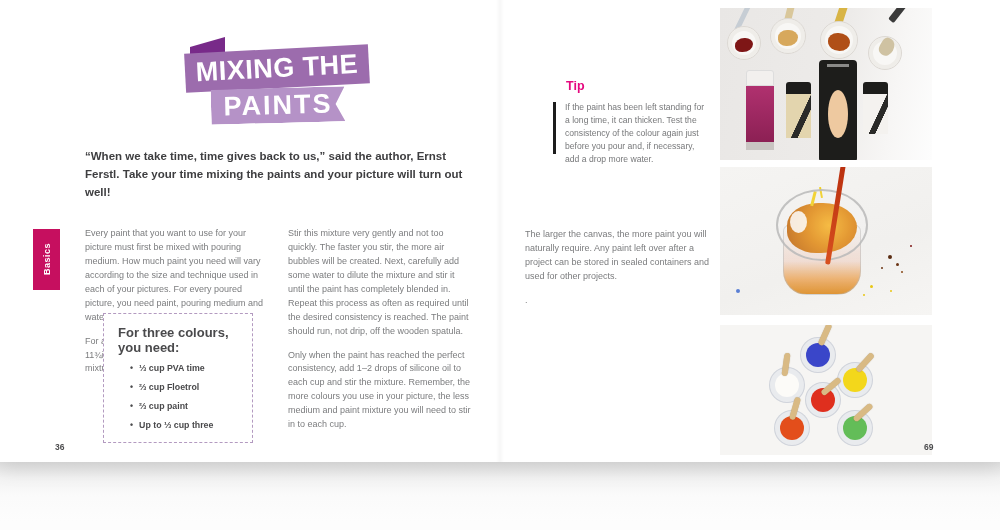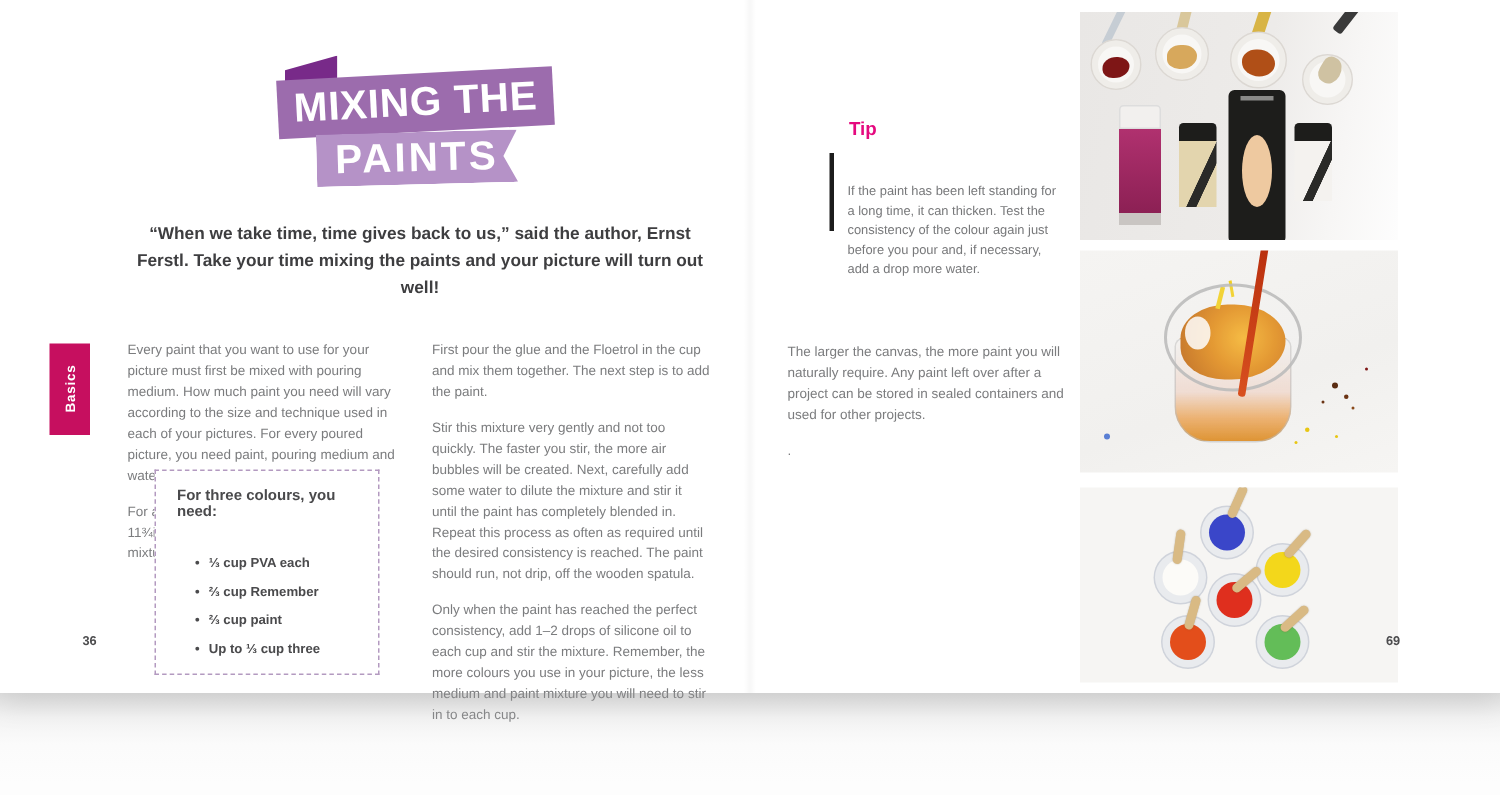--- a/index.html
+++ b/index.html
@@ -17,43 +17,43 @@
   .fold-mid { position:absolute; left:212px; top:82px; width:36px; height:20px; background:#6f2180;
               clip-path:polygon(0 0, 100% 25%, 100% 100%, 0 75%); z-index:1; }
   .band { position:absolute; display:flex; align-items:center; justify-content:center; z-index:2;
           color:#ffffff; font-weight:bold; }
   .band1 { left:185px; top:49px; width:184px; height:39px; background:#9c6cad; transform:rotate(-3deg);
            font-size:27px; letter-spacing:0.5px; }
   .band2 { left:211px; top:88px; width:134px; height:35px; background:#b592c7; transform:rotate(-1.5deg);
            font-size:27px; letter-spacing:2px; clip-path:polygon(0 0, 100% 0, 93% 50%, 100% 100%, 0 100%); }
 
   
-  .quote { position:absolute; left:85px; top:148px; width:390px; text-align:center;
+  .quote { position:absolute; left:85px; top:148px; width:390px; 
            font-size:11.5px; font-weight:bold; color:#3e3e40; line-height:1.55; }
   .col { position:absolute; top:227px; }
   .col1 { left:85px;  width:183px; }
   .col2 { left:288px; width:185px; }
   .col3 { left:525px; top:228px; width:190px; }
   .p { font-size:9px; line-height:1.55; color:#7b7c7e; margin:0 0 10px; }
 
   .tab { position:absolute; left:33px; top:229px; width:27px; height:61px; background:#c60f5f;
          display:flex; align-items:center; justify-content:center; }
   .tab span { writing-mode:vertical-rl; transform:rotate(180deg); color:#ffffff; font-size:9px; font-weight:bold; letter-spacing:0.5px; }
 
   .recipe { position:absolute; left:103px; top:313px; width:150px; border:1.5px dashed #b39ac0; padding:11px 10px 12px 14px; background:#ffffff; }
-  .recipe .title { font-size:10px; font-weight:bold; color:#4a4a4c; margin-bottom:23px; }
+  .recipe .title { font-size:13px; font-weight:bold; color:#4a4a4c; margin-bottom:8px; }
   .r-item { display:flex; gap:6px; font-size:8.8px; font-weight:bold; color:#4a4a4c; margin:0 0 9px 12px; }
   .r-item:last-child { margin-bottom:0; }
 
-  .page-num { position:absolute; top:422px; font-size:8.5px; font-weight:bold; color:#4c4c4e; }
+  .page-num { position:absolute; top:442px; font-size:8.5px; font-weight:bold; color:#4c4c4e; }
   .pn36 { left:55px; } .pn37 { left:924px; }
 
   .tip-title { position:absolute; left:566px; top:79px; font-size:12.5px; font-weight:bold; color:#e5097f; }
   .tip-bar { position:absolute; left:553px; top:102px; width:3px; height:52px; background:#1c1c1c; }
-  .tip-text { position:absolute; left:565px; top:101px; width:142px; font-size:8.6px; line-height:1.5; color:#77787a;margin-top:20px; }
+  .tip-text { position:absolute; left:565px; top:101px; width:142px; font-size:8.6px; line-height:1.5; color:#77787a; }
 
   
   .photo { position:absolute; left:720px; width:212px; overflow:hidden; }
   .photo1 { top:8px;   height:152px; background:linear-gradient(100deg,#e9e7e5 0%, #edebe9 55%, #f7f6f5 80%, #fdfdfd 100%); }
   .photo2 { top:167px; height:148px; background:linear-gradient(160deg,#f5f4f2 0%, #f1f0ee 60%, #f6f5f3 100%); }
   .photo3 { top:325px; height:130px; background:#f6f5f3; }
 
   .cup { position:absolute; border-radius:50%; background:#f8f7f5; border:1px solid #dcd8d3;
          box-shadow:inset 0 0 0 4px #efede9; }
   .blob { position:absolute; }
@@ -108,38 +108,37 @@
 
     <div class="col col1">
       <p class="p">Every paint that you want to use for your picture must first be mixed with pouring medium. How much paint you need will vary according to the size and technique used in each of your pictures. For every poured picture, you need paint, pouring medium and water.</p>
       <p class="p">For a picture measuring 24 x 30cm (9½ x 11¾in), you should prepare the following mixture:</p>
     </div>
 
     <div class="recipe">
       <div class="title">For three colours, you need:</div>
       <div class="r-item">
         <span>•</span>
-        <span>⅓ cup PVA each</span>
-      </div>
-      <div class="r-item">
-        <span>•</span>
-        <span>⅔ cup Remember</span>
+        <span>⅓ cup PVA time</span>
+      </div>
+      <div class="r-item">
+        <span>•</span>
+        <span>⅔ cup Floetrol</span>
       </div>
       <div class="r-item">
         <span>•</span>
         <span>⅔ cup paint</span>
       </div>
       <div class="r-item">
         <span>•</span>
         <span>Up to ⅓ cup three</span>
       </div>
     </div>
 
     <div class="col col2">
-      <p class="p">First pour the glue and the Floetrol in the cup and mix them together. The next step is to add the paint.</p>
       <p class="p">Stir this mixture very gently and not too quickly. The faster you stir, the more air bubbles will be created. Next, carefully add some water to dilute the mixture and stir it until the paint has completely blended in. Repeat this process as often as required until the desired consistency is reached. The paint should run, not drip, off the wooden spatula.</p>
       <p class="p">Only when the paint has reached the perfect consistency, add 1–2 drops of silicone oil to each cup and stir the mixture. Remember, the more colours you use in your picture, the less medium and paint mixture you will need to stir in to each cup.</p>
 
     </div>
 
     <div class="page-num pn36">36</div>
 
     <div class="tip-title">Tip</div>
     <div class="tip-bar"></div>
     <div class="tip-text">If the paint has been left standing for a long time, it can thicken. Test the consistency of the colour again just before you pour and, if necessary, add a drop more water.</div>

